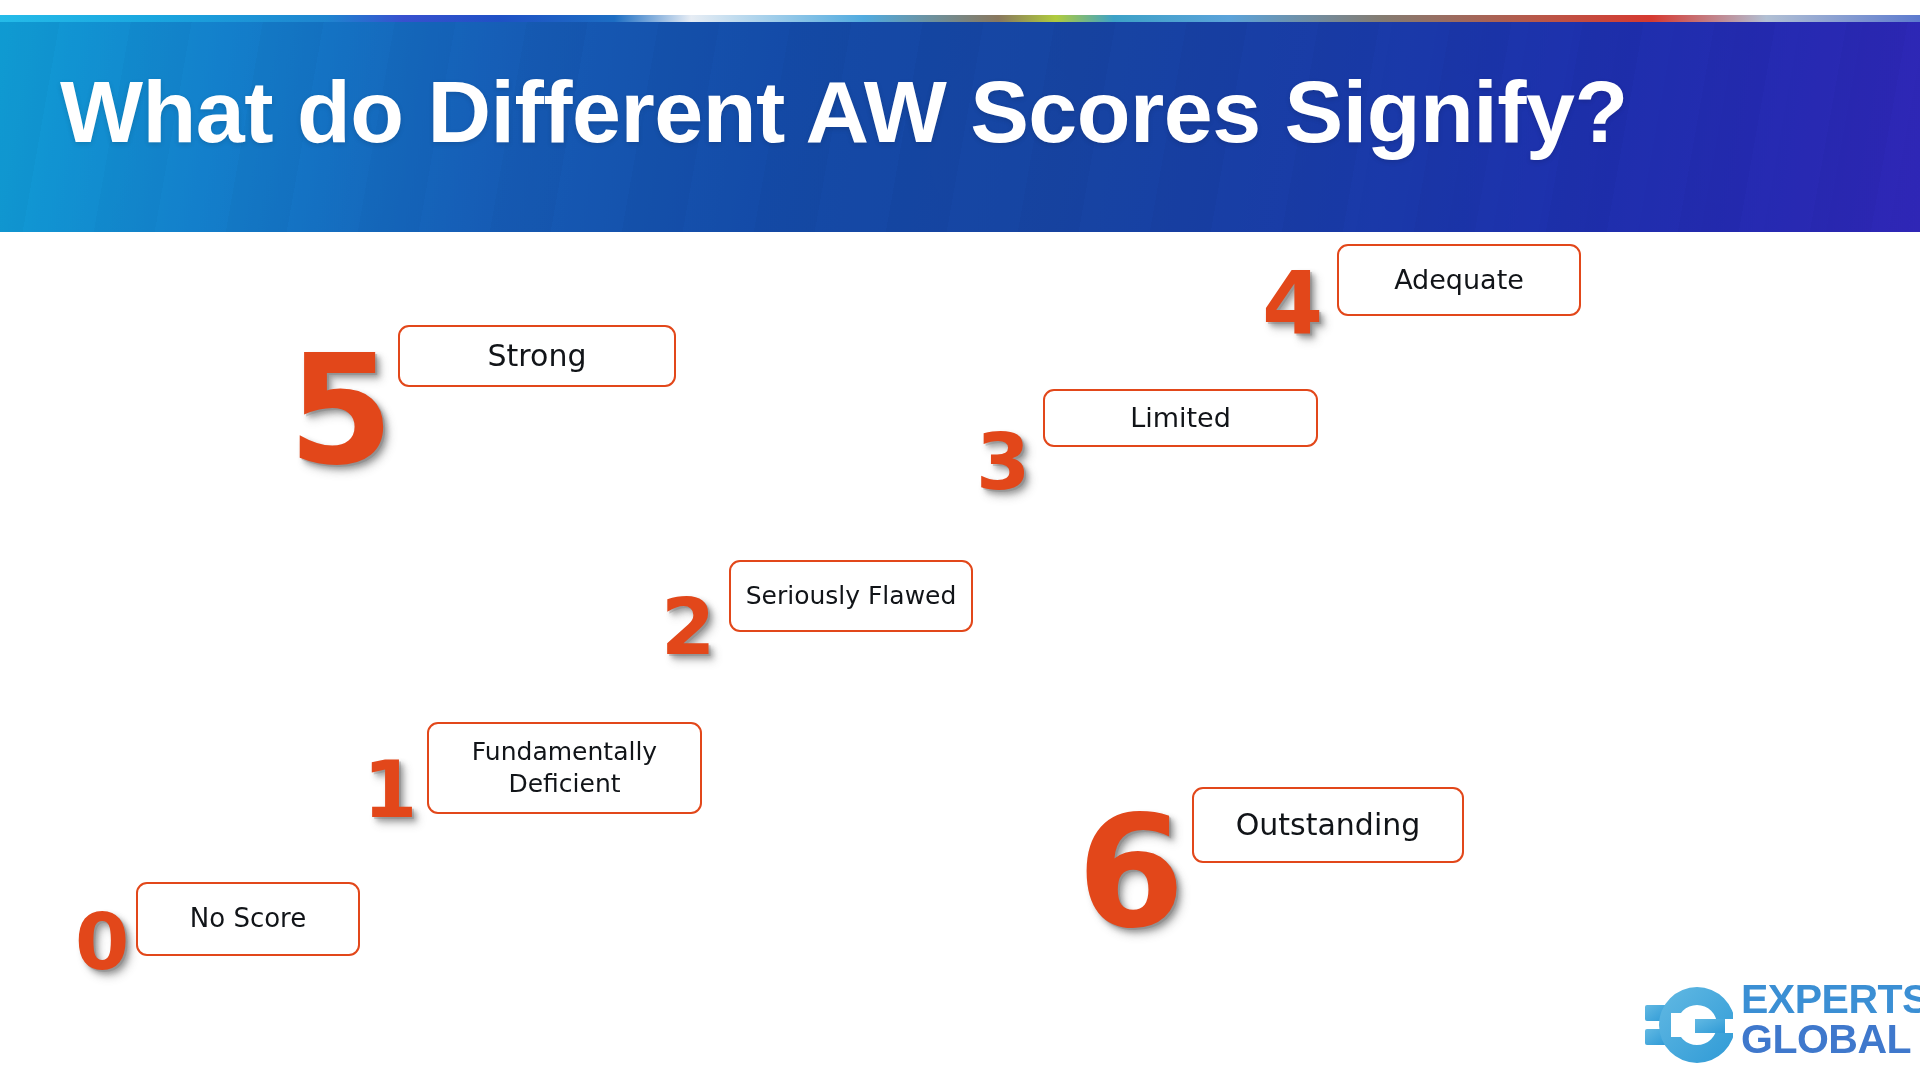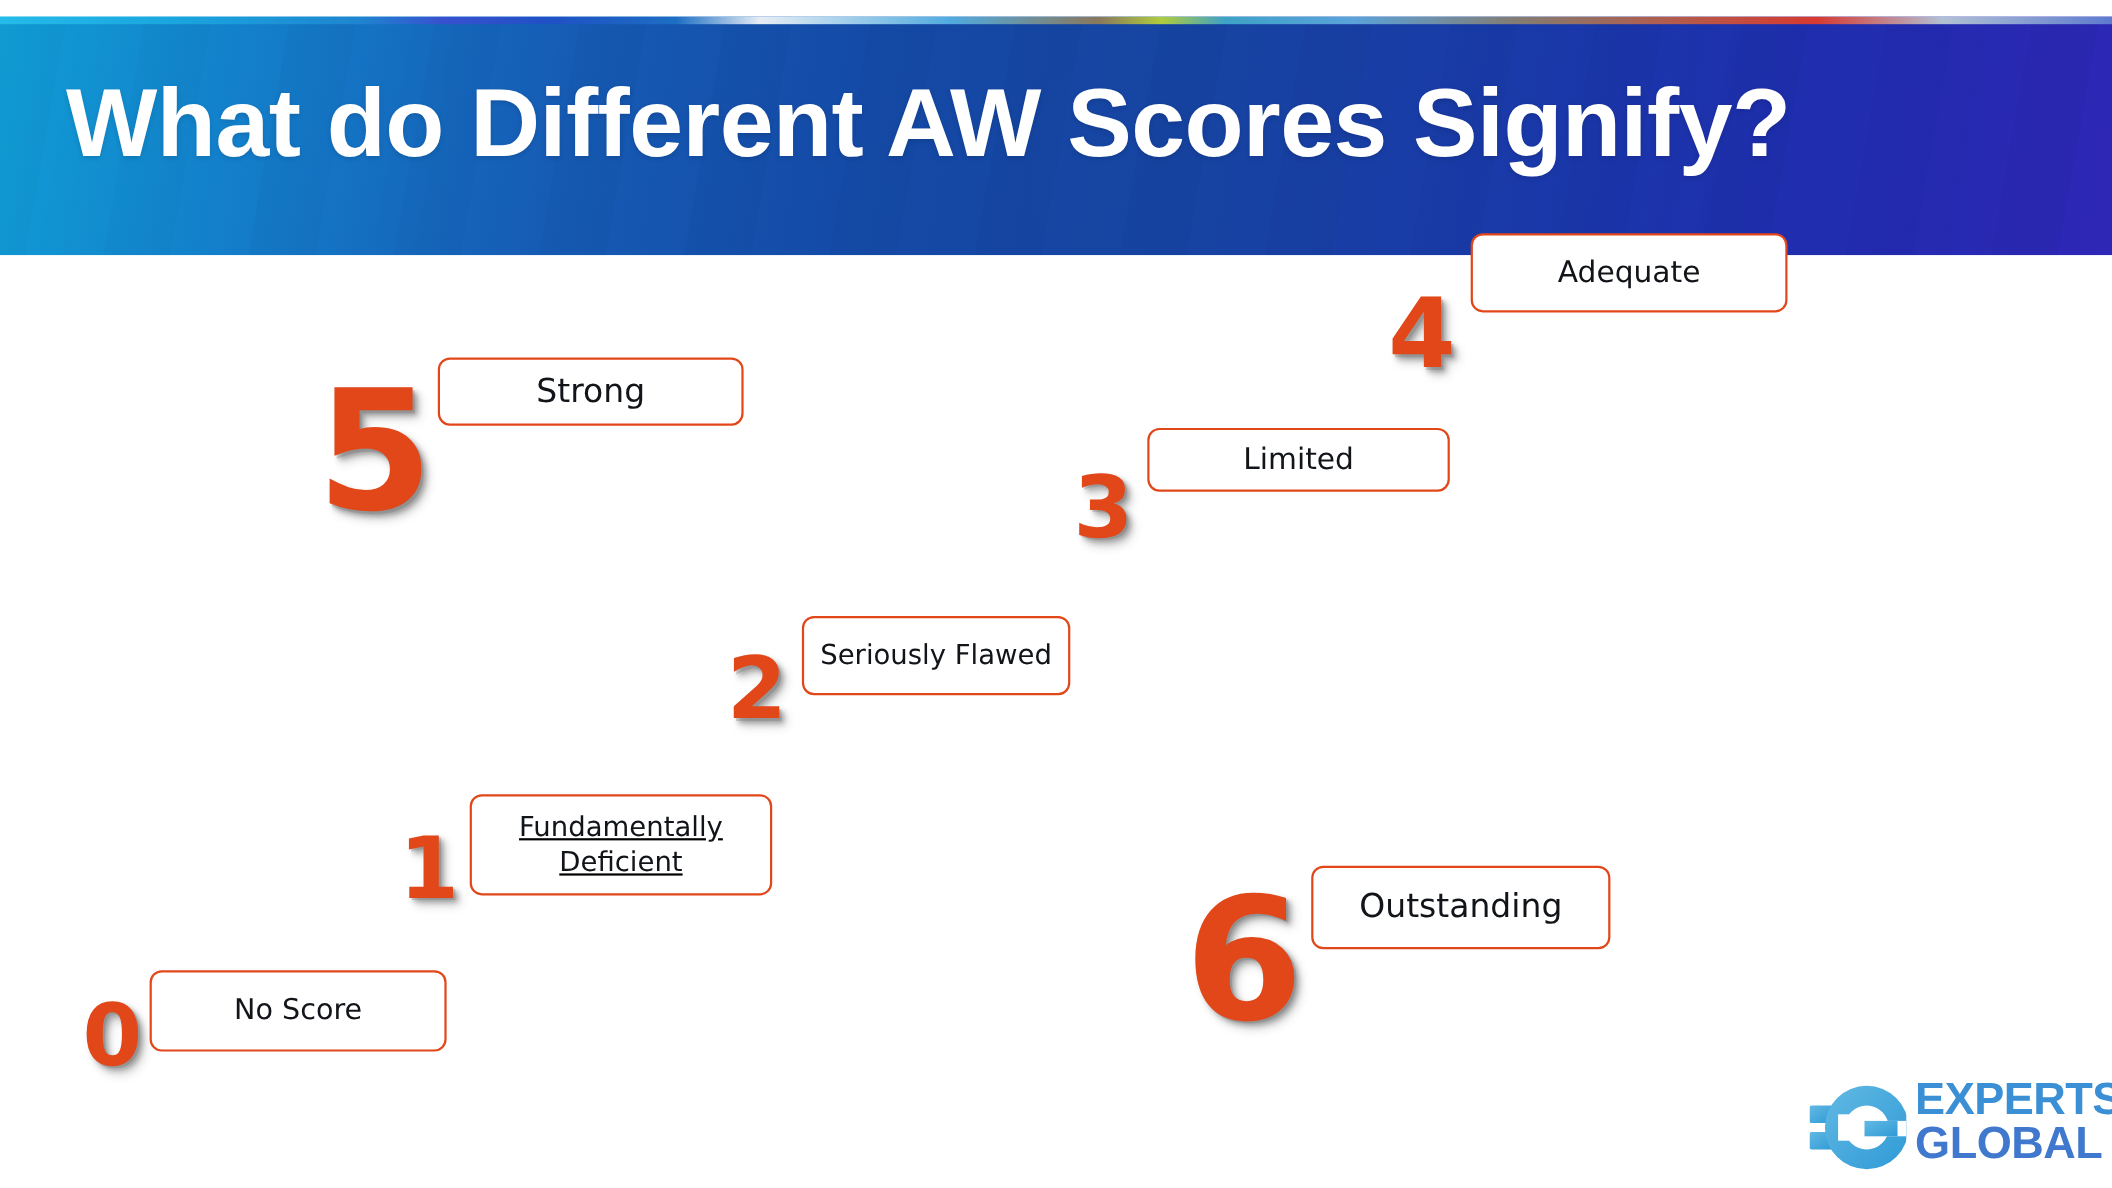--- a/index.html
+++ b/index.html
@@ -137,21 +137,21 @@
     <div class="header-photos"></div>
     <div class="header-tint2"></div>
     <div class="header-tint"></div>
     <div class="header-topstrip"></div>
     <div class="header-title">What do Different AW Scores Signify?</div>
   </div>
 
   <div id="scores-layer">
       <div class="score-item">
         <div class="score-num" style="left: 1262px; top: 260px; font-size: 88px; color: rgb(226, 71, 26);">4</div>
-        <div class="score-box" style="left: 1337px; top: 212px; width: 288px; height: 72px; border-color: rgb(226, 71, 26); align-items: center;">
+        <div class="score-box" style="left: 1337px; top: 244px; width: 244px; height: 72px; border-color: rgb(226, 71, 26); align-items: center;">
           <span class="score-label" style="font-size: 27px; color: rgb(17, 20, 24);">Adequate</span>
         </div>
       </div>
       <div class="score-item">
         <div class="score-num" style="left: 288px; top: 335px; font-size: 152px; color: rgb(226, 71, 26);">5</div>
         <div class="score-box" style="left: 398px; top: 325px; width: 278px; height: 62px; border-color: rgb(226, 71, 26);">
           <span class="score-label" style="font-size: 30px; color: rgb(17, 20, 24);">Strong</span>
         </div>
       </div>
       <div class="score-item">
@@ -161,34 +161,34 @@
         </div>
       </div>
       <div class="score-item">
         <div class="score-num" style="left: 661px; top: 588px; font-size: 78px; color: rgb(226, 71, 26);">2</div>
         <div class="score-box" style="left: 729px; top: 560px; width: 244px; height: 72px; border-color: rgb(226, 71, 26);">
           <span class="score-label" style="font-size: 25px; color: rgb(17, 20, 24);">Seriously Flawed</span>
         </div>
       </div>
       <div class="score-item">
         <div class="score-num" style="left: 363px; top: 751px; font-size: 78px; color: rgb(226, 71, 26);">1</div>
-        <div class="score-box" style="left: 427px; top: 722px; width: 275px; height: 92px; border-color: rgb(226, 71, 26); text-decoration: underline;">
+        <div class="score-box" style="left: 427px; top: 722px; width: 275px; height: 92px; border-color: rgb(226, 71, 26);">
           <span class="score-label" style="font-size: 25px; color: rgb(17, 20, 24);">Fundamentally
 Deficient</span>
         </div>
       </div>
       <div class="score-item">
         <div class="score-num" style="left: 1077px; top: 795px; font-size: 155px; color: rgb(226, 71, 26);">6</div>
         <div class="score-box" style="left: 1192px; top: 787px; width: 272px; height: 76px; border-color: rgb(226, 71, 26);">
           <span class="score-label" style="font-size: 30px; color: rgb(17, 20, 24);">Outstanding</span>
         </div>
       </div>
       <div class="score-item">
         <div class="score-num" style="left: 75px; top: 903px; font-size: 78px; color: rgb(226, 71, 26);">0</div>
-        <div class="score-box" style="left: 136px; top: 882px; width: 270px; height: 74px; border-color: rgb(226, 71, 26);">
+        <div class="score-box" style="left: 136px; top: 882px; width: 224px; height: 74px; border-color: rgb(226, 71, 26);">
           <span class="score-label" style="font-size: 26px; color: rgb(17, 20, 24);">No Score</span>
         </div>
       </div>
     </div>
 
   <div class="logo">
     <div class="logo-mark">
       <svg viewBox="0 0 88 84" width="88" height="84" aria-hidden="true">
         <defs>
           <linearGradient id="gmark" x1="0" y1="0" x2="1" y2="1">

